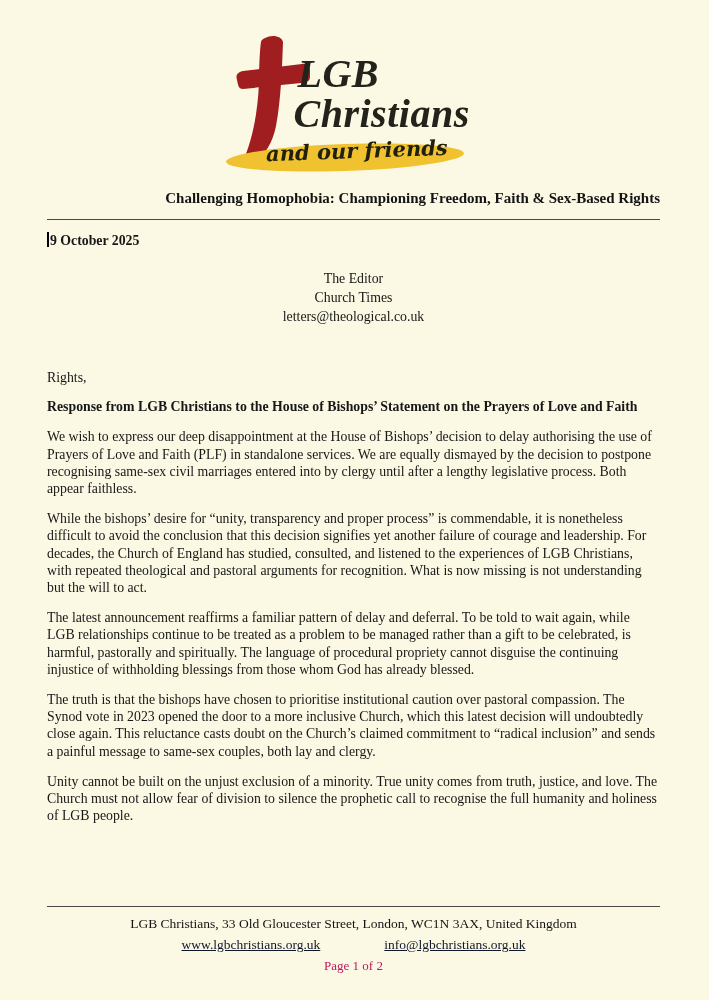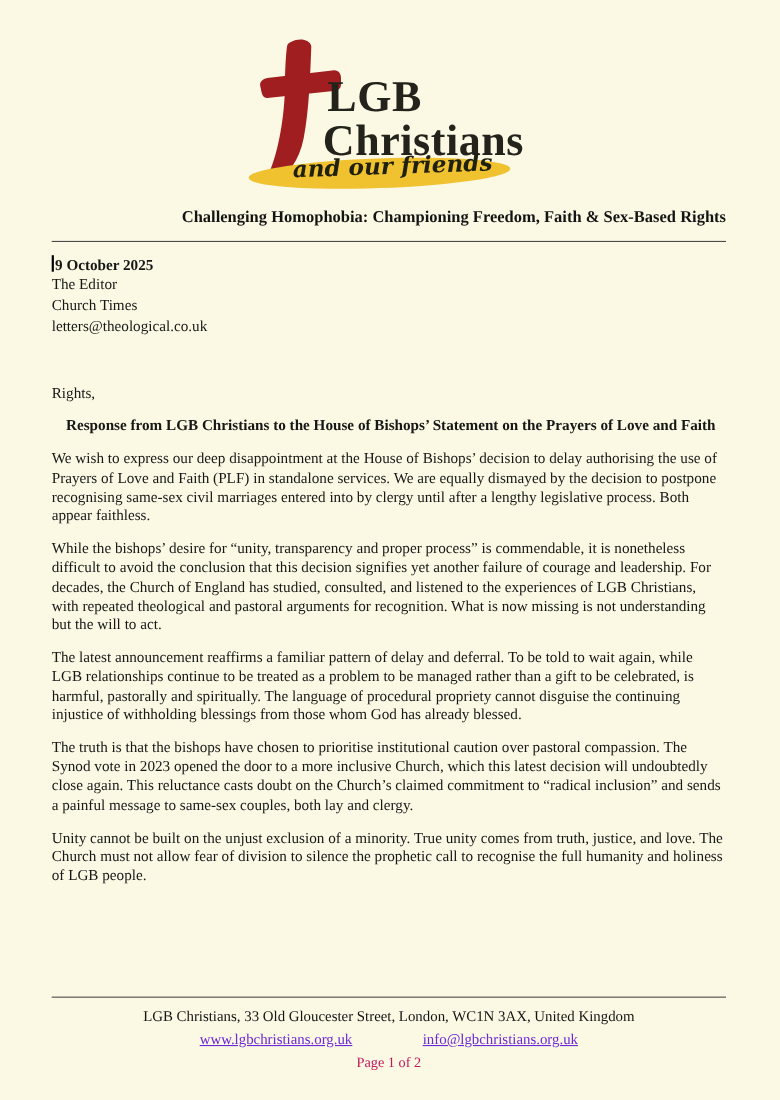--- a/index.html
+++ b/index.html
@@ -13,23 +13,24 @@
     color:#171717;
     font-size:13.8px;
     overflow:hidden;
   }
   .content { padding:0 49px 0 47px; }
 
   
   .logo { position:relative; width:350px; height:140px; margin:34px auto 0; }
   .cross-svg { position:absolute; left:52px; top:0; }
   .logo-words {
-    position:absolute; left:118px; top:34px;
+    position:absolute; left:118px; top:20px;
     font-weight:700; line-height:40px; color:#23231c;
     letter-spacing:0.5px;
+    font-style:italic;
   }
   .logo-lgb { font-size:40px; }
   .logo-christians { font-size:40px; margin-left:-4px; }
   .swoosh {
     position:absolute; left:46px; top:110px;
     width:238px; height:27px;
     background:#F0C230;
     border-radius:50%;
     transform:rotate(-2deg);
   }
@@ -51,38 +52,38 @@
     color:#141414;
   }
   .rule { border:none; border-top:1.2px solid #4a4a4a; margin-top:12px; }
 
   
   .date-row { margin-top:12px;font-weight:bold; }
   .caret {
     display:inline-block; width:2px; height:15px;
     background:#000; vertical-align:-2px; margin-right:1px;
   }
-  .recipient { line-height:19px; }
+  .recipient { margin-top:20px; line-height:19px;text-align:center; }
   .salutation { margin-top:44px; }
-  .subject { margin-top:12px; font-weight:700; line-height:17.4px;margin-left:13px; }
+  .subject { margin-top:12px; font-weight:700; line-height:17.4px; }
   .para { margin-top:13px; line-height:17.2px; text-align:left; }
 
   
   .footer {
     position:absolute; left:47px; right:49px; bottom:26px;
     text-align:center;
   }
   .footer-rule { border:none; border-top:1.2px solid #4a4a4a; margin-bottom:9px; }
   .footer-address { font-size:13.5px; color:#141414; }
   .footer-links {
     margin-top:5px;
     display:flex; justify-content:center; gap:64px;
     font-size:13.5px;
   }
-  .footer-links a { color:#6d28d9; text-decoration:underline; cursor:pointer; }
+  .footer-links a { color:#0f172a; text-decoration:underline; cursor:pointer; }
   .page-number { margin-top:5px; font-size:13px; color:#be185d; }
 </style>
 </head>
 <body>
 
 <div class="page">
 
   <div class="logo">
     <svg class="cross-svg" width="80" height="138" viewBox="0 0 80 138" aria-hidden="true">
       <path fill="#A01D20" d="M33 4 C40 0 50 2 51 8 C50 34 49 66 44 92 C40 112 30 126 14 133 C10 135 9 131 11 127 C20 108 26 78 27 48 C27 32 28 14 29 8 C29 6 31 5 33 4 Z"></path>

